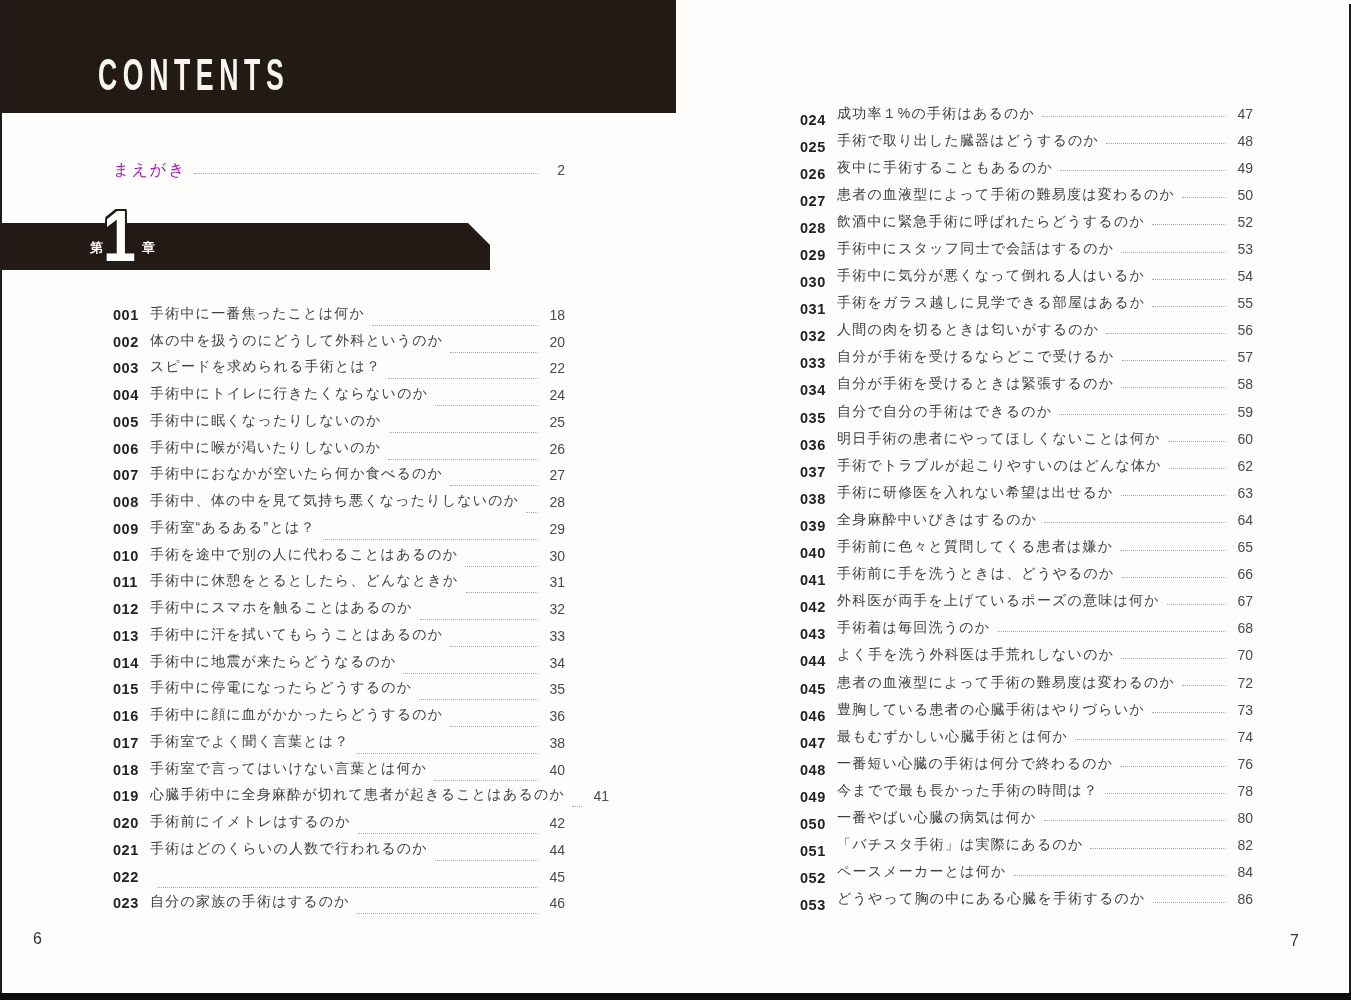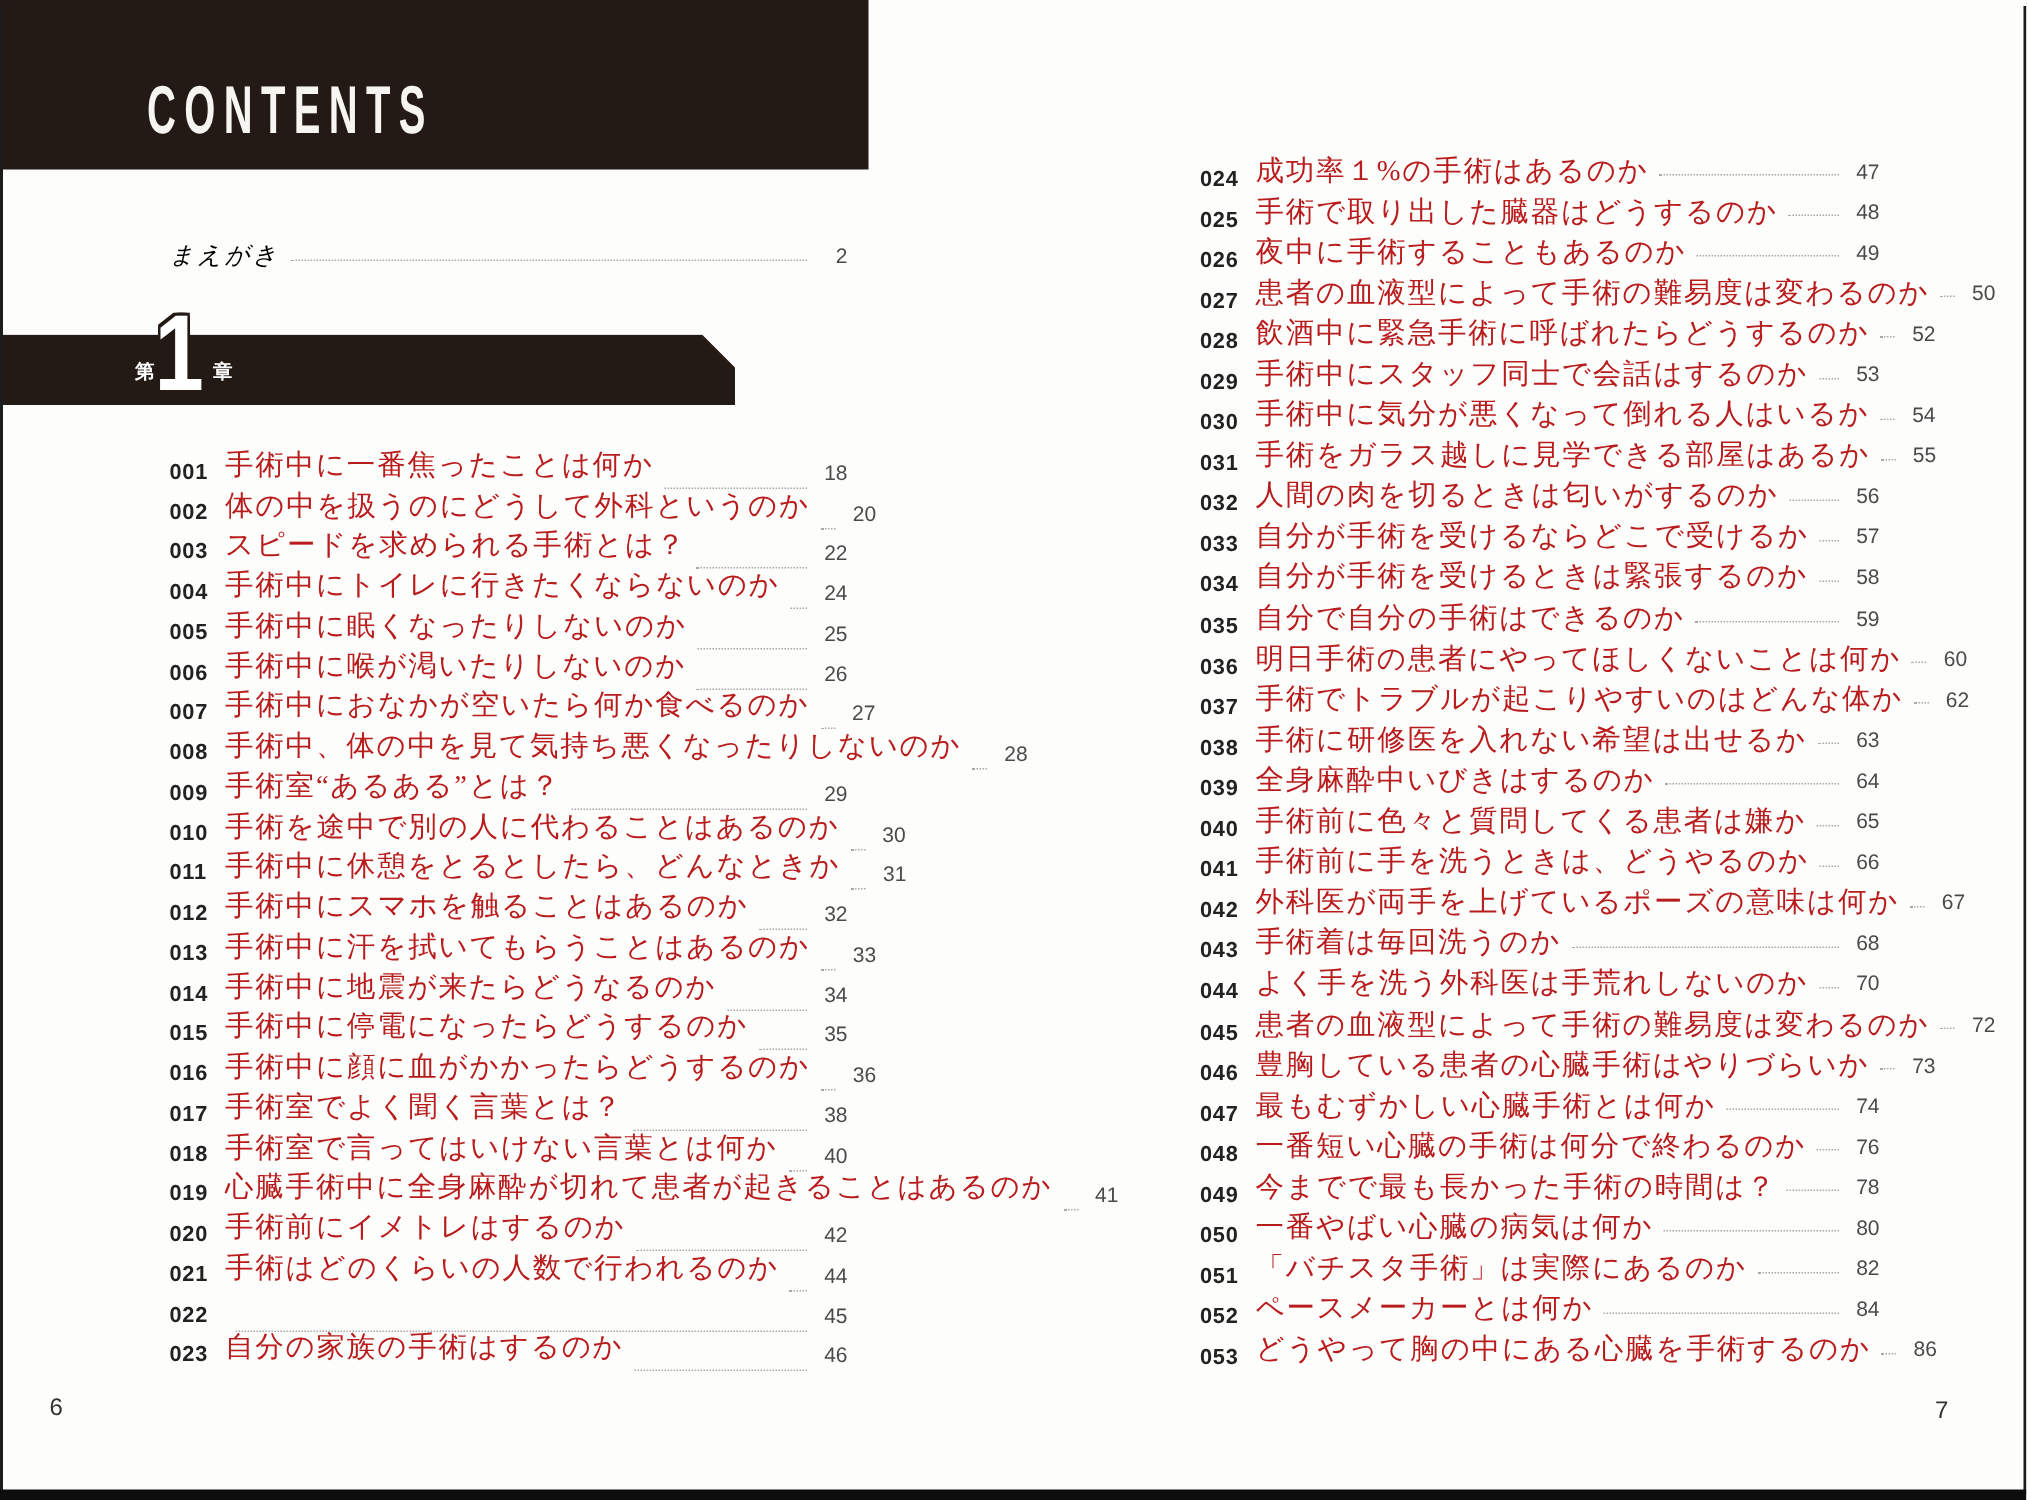--- a/index.html
+++ b/index.html
@@ -7,21 +7,21 @@
     position:relative; width:1351px; height:1000px; background:#fdfdfc;
     font-family:"Liberation Sans","DejaVu Sans",sans-serif; overflow:hidden;
   }
   
   .edge-left{position:absolute;left:0;top:4px;width:2px;height:992px;background:#1c1c1c;}
   .edge-right{position:absolute;right:0;top:4px;width:2px;height:992px;background:#1c1c1c;}
   .edge-bottom{position:absolute;left:0;bottom:0;width:100%;height:7px;background:#0d0d0d;}
 
   
   .header-band{
-    position:absolute;left:0;top:0;width:579px;height:113px;background:#241a15;
+    position:absolute;left:0;top:0;width:676px;height:113px;background:#241a15;
   }
   .contents-title{
     position:absolute;left:98px;top:52px;color:#f7f5f1;
     font-size:43px;font-weight:bold;line-height:1;letter-spacing:9px;
     transform:scaleX(0.62) scaleY(1.05);transform-origin:left top;white-space:nowrap;
   }
 
   
   .preface{
     position:absolute;left:113px;top:156px;width:452px;height:28px;
@@ -55,26 +55,26 @@
   .toc-left{left:113px;top:296px;width:452px;}
   .toc-right{left:800px;top:100px;width:453px;}
   .row{display:flex;align-items:center;white-space:nowrap;}
   .toc-left .row{height:26.75px;align-items:flex-end;}
   .toc-right .row{height:27.1px;}
   .no{
     width:37px;flex:0 0 37px;font-size:14.5px;font-weight:bold;color:#222;
     letter-spacing:0.5px;
     margin-top:12px;
   }
-  .title{font-size:19px;color:#b91c1c;letter-spacing:1.2px;font-family:Liberation Serif, serif;}
+  .title{font-size:14px;color:#404040;letter-spacing:1.2px;}
   .leader{
     flex:1;min-width:10px;border-bottom:1px dotted #a9a9a9;
     margin:0 7px;transform:translateY(3px);
   }
-  .pref-label{font-size:16px;color:#000000;letter-spacing:2px;font-style:italic;}
+  .pref-label{font-size:16px;color:#a21caf;letter-spacing:2px;}
   .pg{flex:0 0 auto;min-width:20px;text-align:right;font-size:14px;color:#4a4a4a;}
 
   
   .folio{position:absolute;font-size:16px;color:#333;}
   .folio-left{left:33px;top:930px;}
   .folio-right{left:1290px;top:932px;}
 </style>
 </head>
 <body>
 

